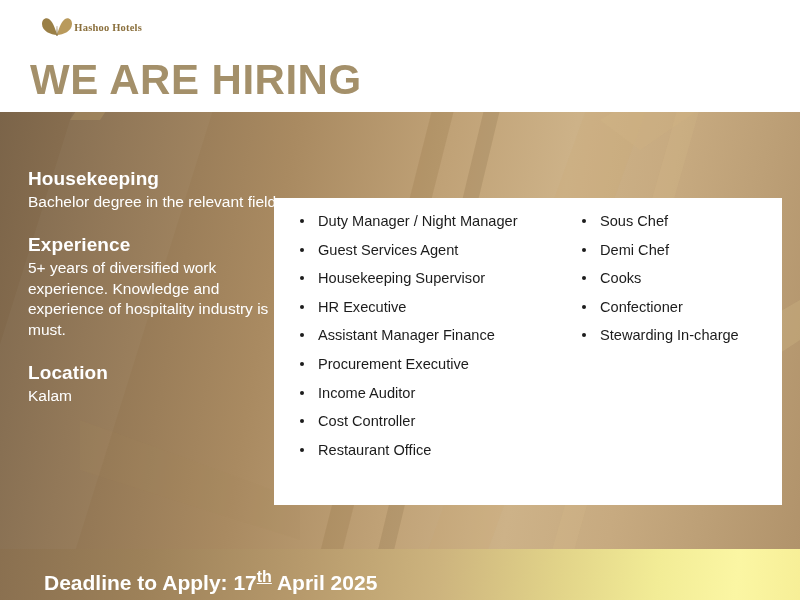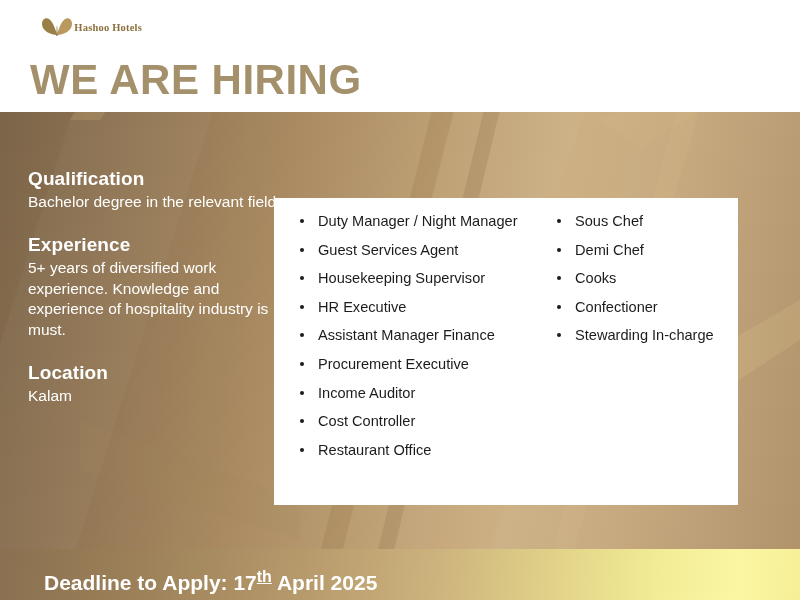--- a/index.html
+++ b/index.html
@@ -75,21 +75,21 @@
     font-size:19px; font-weight:bold; color:#ffffff; margin-bottom:2px;
     letter-spacing:.1px;
   }
   .info-text {
     font-size:15.5px; line-height:1.32; color:#ffffff; font-weight:400;
   }
 
   
   .roles-card {
     position:absolute; left:274px; top:198px;
-    width:464px; height:307px;
+    width:508px; height:307px;
     background:#ffffff;
     z-index:5;
     display:flex;
     padding:12px 0 0 0;
   }
   .roles-col { padding-top:4px; }
   .roles-col.first { width:292px; padding-left:18px; }
   .roles-col.second { width:216px; padding-left:8px; }
   ul.roles { list-style:none; }
   ul.roles li {
@@ -140,21 +140,21 @@
       </svg>
     </span>
     <span class="logo-text">Hashoo Hotels</span>
   </div>
 
   <div class="headline">WE ARE HIRING</div>
 
   <div class="left-col">
 
     <div class="info-block">
-      <div class="info-head">Qualification</div>
+      <div class="info-head">Housekeeping</div>
       <div class="info-text">Bachelor degree in the relevant field</div>
     </div>
 
     <div class="info-block">
       <div class="info-head">Experience</div>
       <div class="info-text">5+ years of diversified work experience. Knowledge and experience of hospitality industry is must.</div>
     </div>
 
     <div class="info-block">
       <div class="info-head">Location</div>

